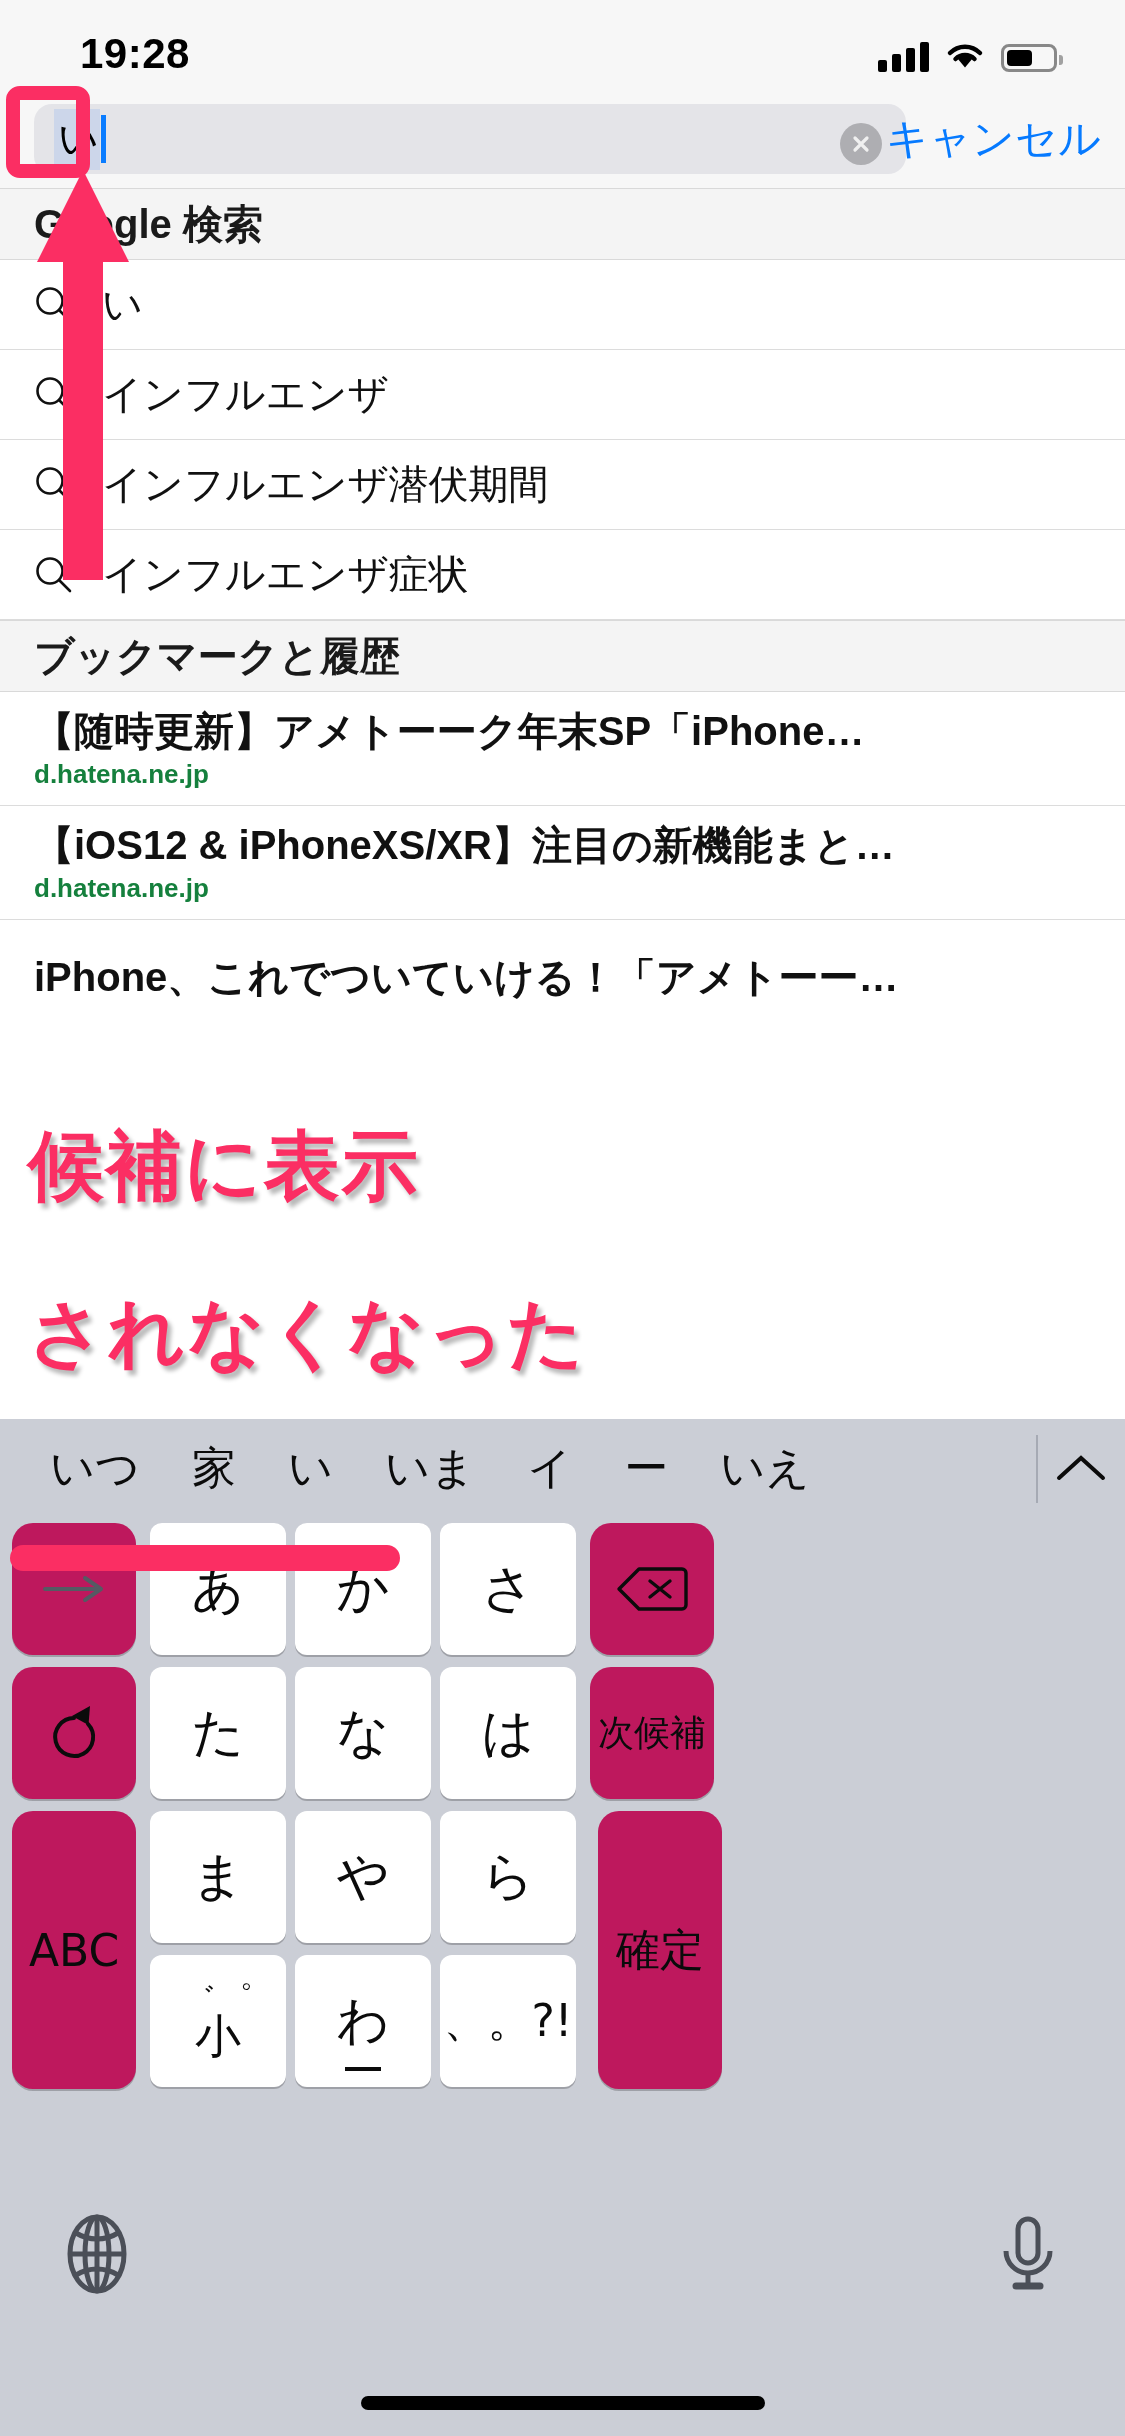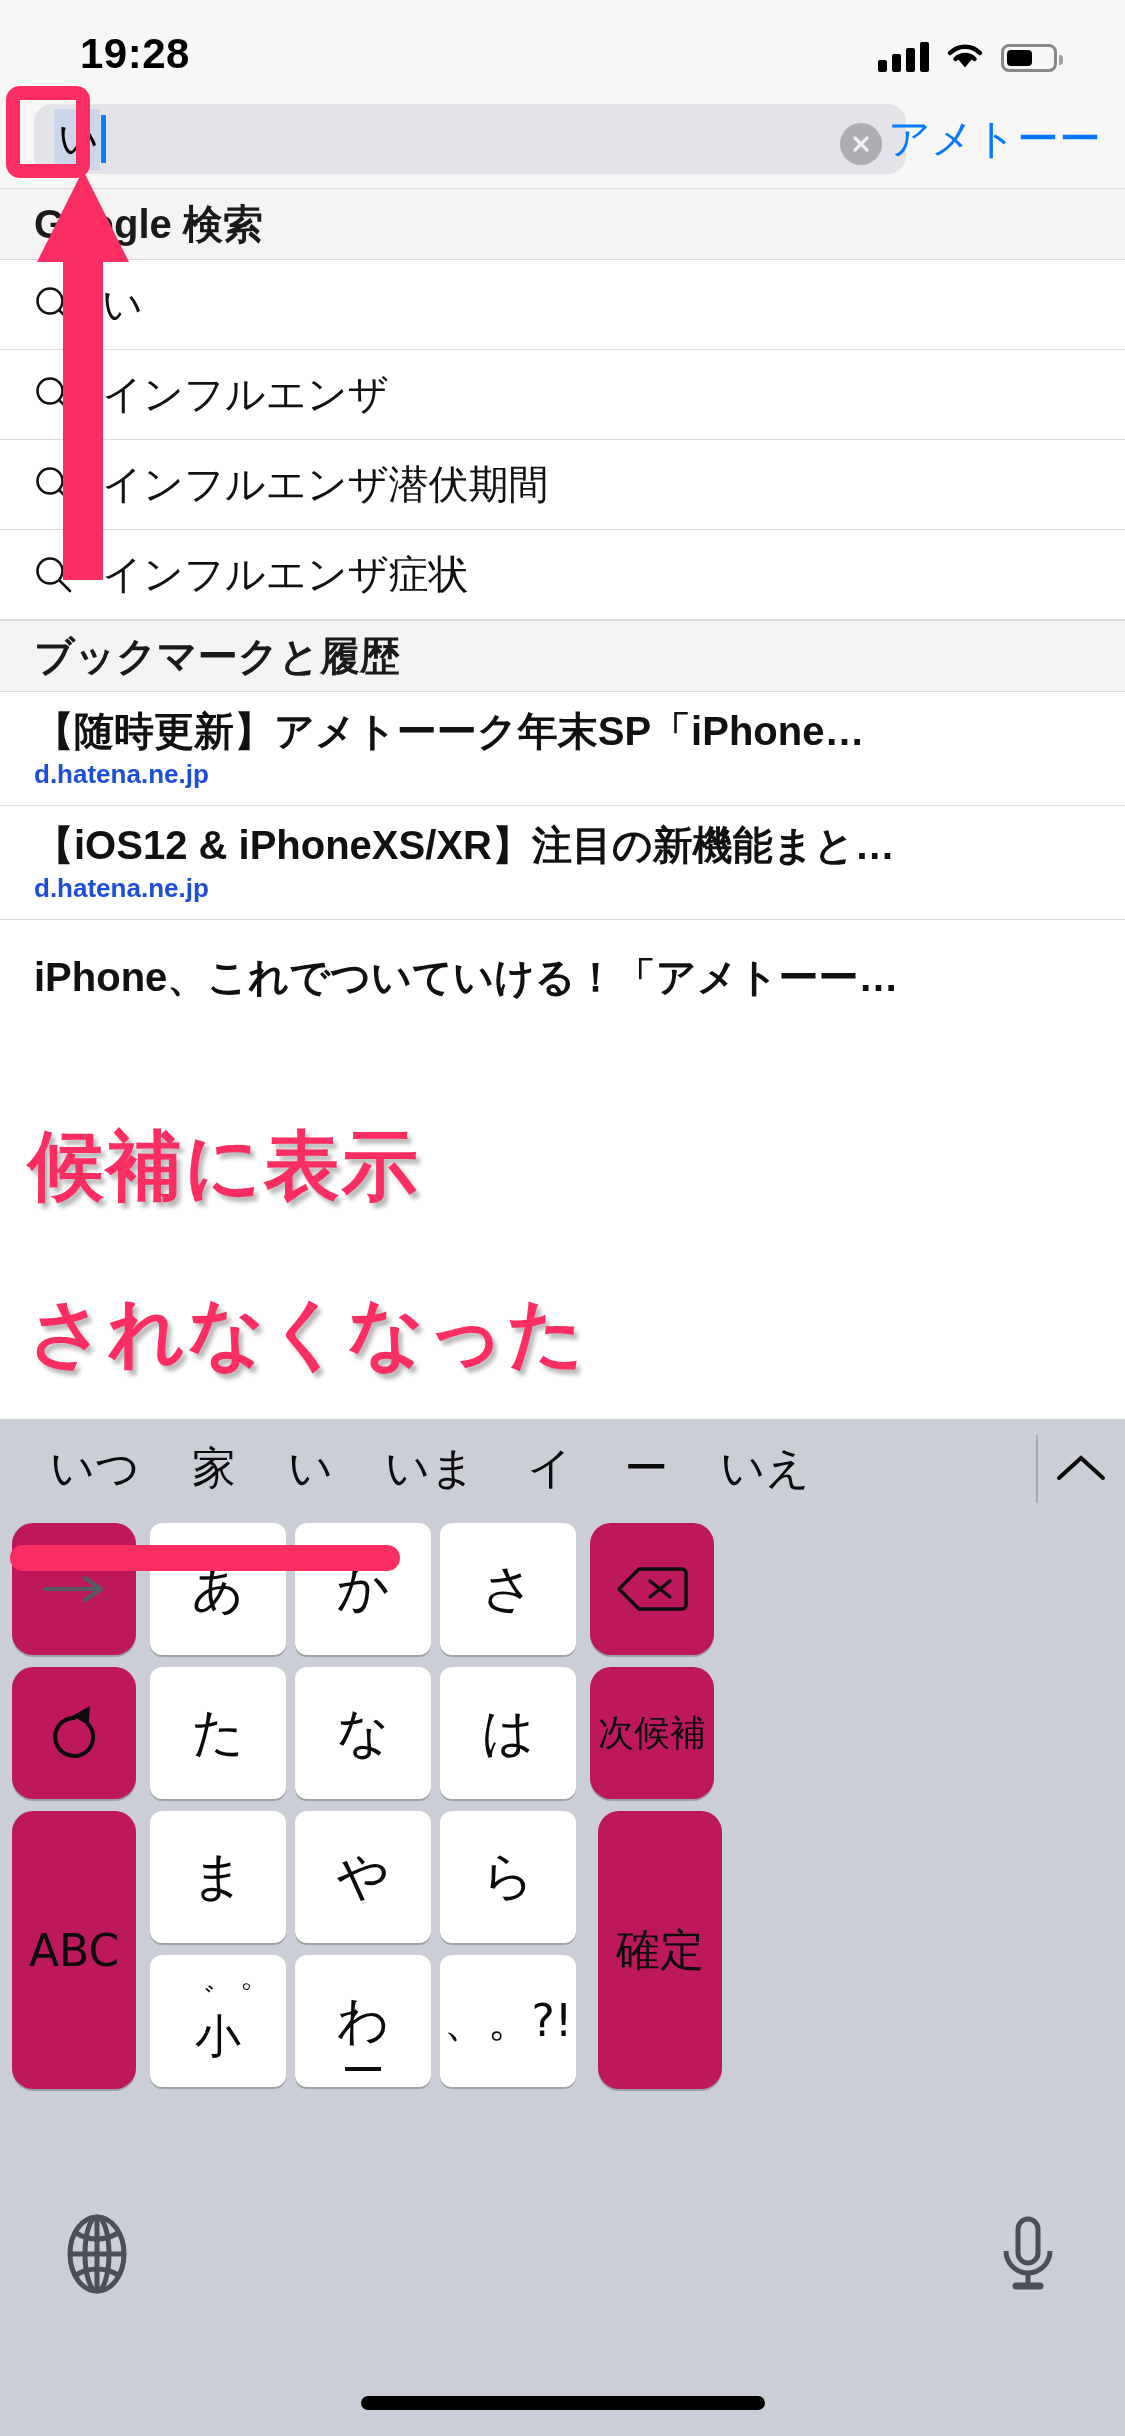--- a/index.html
+++ b/index.html
@@ -99,21 +99,21 @@
     height:114px; padding:0 22px 0 34px;
     border-bottom:1px solid #dcdcdc; background:#fff;
     display:flex; flex-direction:column; justify-content:center;font-weight:bold;
   }
   .brow:last-child{border-bottom:none}
   .brow .title{
     font-size:40px; color:#111; white-space:nowrap; overflow:hidden;
     line-height:1.15;
   }
   .brow .url{
-    font-size:26px; color:#1d4ed8; white-space:nowrap; overflow:hidden;
+    font-size:26px; color:#15803d; white-space:nowrap; overflow:hidden;
     margin-top:6px; line-height:1.1;
   }
 
   
   .keyboard{
     position:absolute; left:0; top:1419px; width:1125px; height:1017px;
     background:#cbced6;
   }
   .candbar{
     position:absolute; left:0; top:0; width:1125px; height:98px;
@@ -225,21 +225,21 @@
     <div class="sfield-text">
         <span class="marked">い</span>
         <span class="caret"></span>
       </div>
     <div class="clearbtn">
       <svg width="24" height="24" viewBox="0 0 24 24">
         <path d="M6 6 L18 18 M18 6 L6 18" stroke="#f0f0f0" stroke-width="3.2" stroke-linecap="round"></path>
       </svg>
     </div>
   </div>
-  <div class="cancel">アメトーー</div>
+  <div class="cancel">キャンセル</div>
 </div>
 
 <div class="results">
 
   <div class="sec-head">Google 検索</div>
 
   <div class="srow">
     <span class="mag">
       <svg width="48" height="48" viewBox="0 0 48 48">
         <circle cx="20" cy="20" r="12.5" stroke="#111" stroke-width="2.6" fill="none"></circle>

